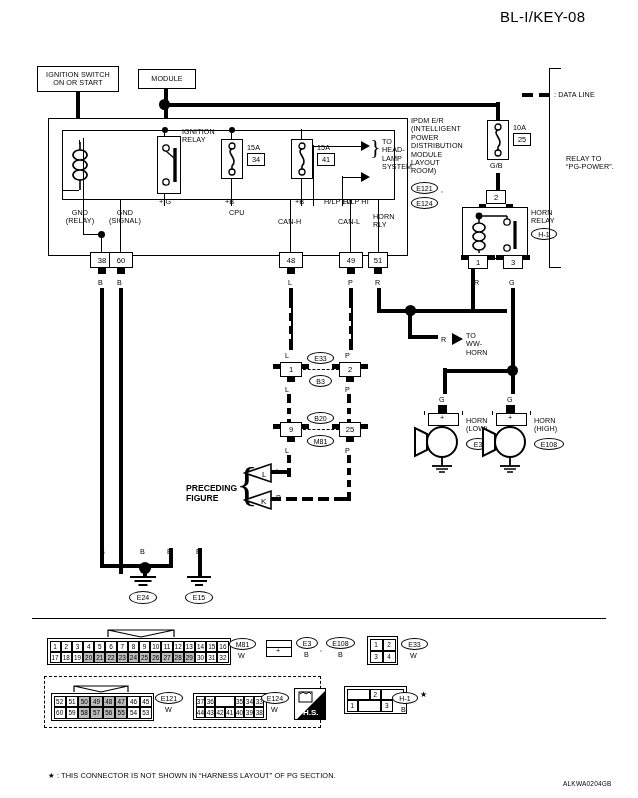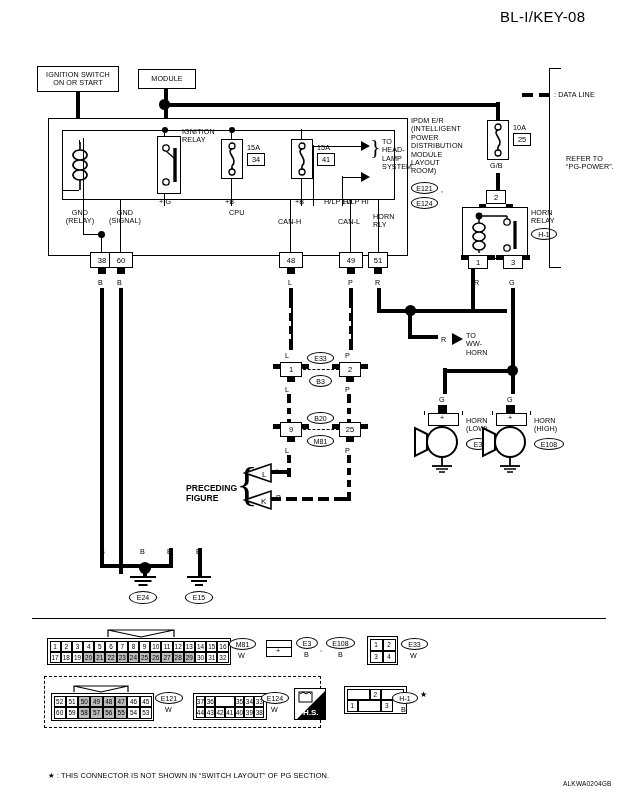--- a/index.html
+++ b/index.html
@@ -291,21 +291,21 @@
   <div class="pin" style="left:0;top:0;width:20px;height:14px;">3</div>
 </div>
 <div class="abs t" style="left:509px;top:279px;">G</div>
 <div class="tv abs" style="left:510.9px;top:288px;height:83px;"></div>
 <div class="dot" style="left:507px;top:365px;width:11px;height:11px;"></div>
 <div class="th abs" style="left:443px;top:368.5px;width:70px;"></div>
 <div class="tv abs" style="left:443px;top:368px;height:26px;"></div>
 <div class="tv abs" style="left:510.9px;top:374px;height:20px;"></div>
 
 <div class="abs" style="left:549px;top:68px;width:12px;height:200px;border-left:1.3px solid #000;border-top:1.3px solid #000;border-bottom:1.3px solid #000;box-sizing:border-box;"></div>
-<div class="abs t" style="left:566px;top:155px;">REFER TO
+<div class="abs t" style="left:566px;top:155px;">RELAY TO
 “PG-POWER”.</div>
 
 <div class="abs t" style="left:439px;top:396px;">G</div>
 <div class="abs" style="left:438px;top:405px;width:9px;height:9px;background:#000;"></div>
 <div class="abs boxthin" style="left:428px;top:413px;width:31px;height:13px;"></div>
 <div class="abs t" style="left:440px;top:414px;">+</div>
 <div class="abs" style="left:424px;top:411px;width:39px;height:4px;border-left:1.2px solid #000;border-right:1.2px solid #000;box-sizing:border-box;"></div>
 <svg class="abs" style="left:412px;top:424px;" width="52" height="50">
   <circle cx="30" cy="18" r="15" fill="#fff" stroke="#000" stroke-width="2"></circle>
   <path d="M15 10 L3 4 L3 32 L15 26 Z" fill="#fff" stroke="#000" stroke-width="2"></path>
@@ -606,14 +606,14 @@
           <div class="gridcell" style="width: 23px; height: 11.5px;"></div>
           <div class="gridcell" style="width: 11.5px; height: 11.5px;">3</div>
         </div>
       </div>
     </div>
 </div>
 <div class="oval" style="left:392px;top:692px;width:26px;height:12px;">H-1</div>
 <div class="abs star" style="left:420px;top:690px;">★</div>
 <div class="abs t" style="left:401px;top:706px;">B</div>
 
-<div class="abs t" style="left:48px;top:772px;font-size:7.4px;">★ : THIS CONNECTOR IS NOT SHOWN IN “SWITCH LAYOUT” OF PG SECTION.</div>
+<div class="abs t" style="left:48px;top:772px;font-size:7.4px;">★ : THIS CONNECTOR IS NOT SHOWN IN “HARNESS LAYOUT” OF PG SECTION.</div>
 <div class="abs" style="left:563px;top:780px;font-size:6.5px;letter-spacing:0.2px;">ALKWA0204GB</div>
 
 </body></html>

